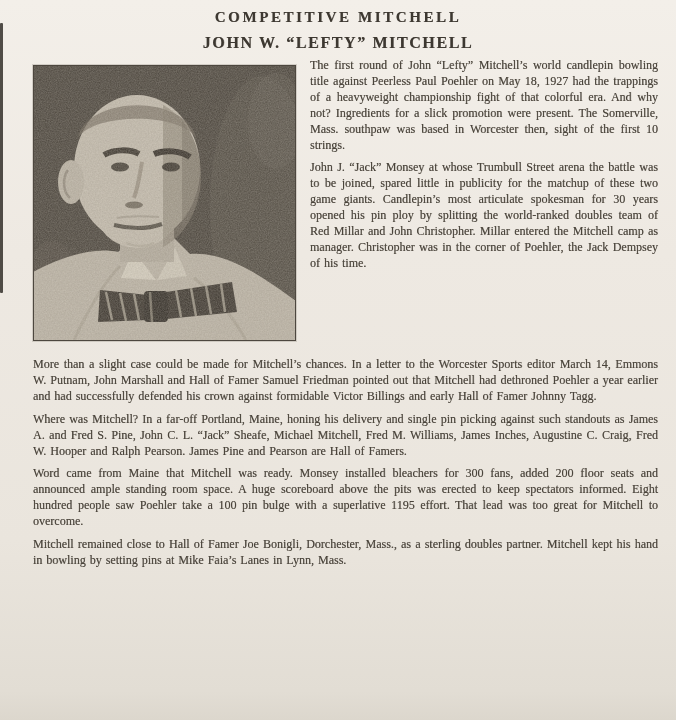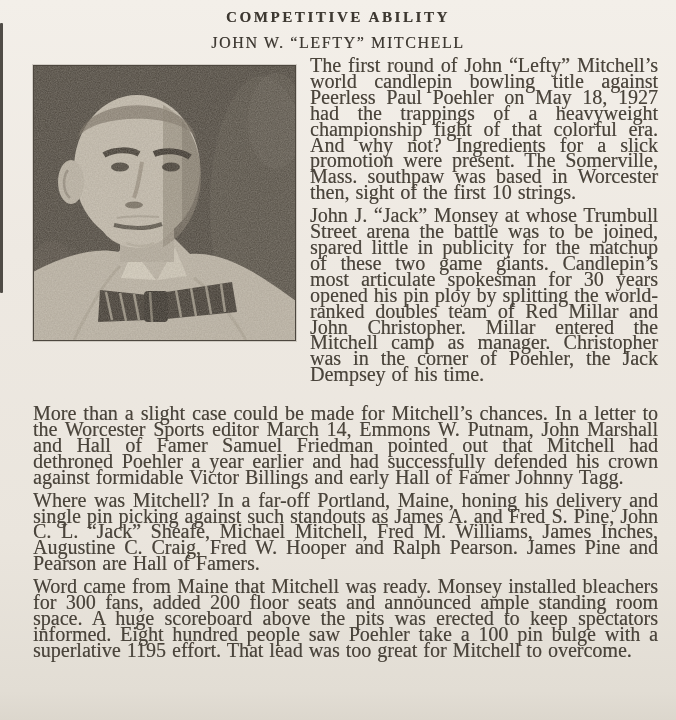--- a/index.html
+++ b/index.html
@@ -12,47 +12,47 @@
   .page { position:relative; width:676px; height:720px; }
   .edge-line {
     position:absolute; left:0; top:14px; width:3px; height:270px;
     background:#27231e; opacity:.8; border-radius:1px;
   }
   h1.title {
     margin:9px 0 0; text-align:center; font-size:15px; font-weight:bold;
     letter-spacing:2.6px; color:#3d3831; text-shadow:.3px 0 0 rgba(61,56,49,.5);
   }
   h2.subtitle {
-    margin:8px 0 0; text-align:center; font-size:16px; font-weight:normal;
+    margin:8px 0 0; text-align:center; font-size:16px; font-weight:bold;
     letter-spacing:1.6px; color:#3d3831; text-shadow:.3px 0 0 rgba(61,56,49,.5);
   }
   .content { padding:6px 18px 0 33px; }
   .toprow { display:flex; gap:14px; }
   .photo-frame {
     flex:0 0 261px; width:261px; height:274px; margin:7px 0 0; padding:0;
     border:1px solid #4d473f; background:#48423a;
     box-shadow: 0 0 0 1px rgba(120,112,100,.25);
   }
   .photo-frame svg { display:block; width:261px; height:274px; }
   .col-right { flex:1; min-width:0; }
   p.para {
-    margin:0 0 7px; text-align:justify; font-size:20px; line-height:15.9px;
+    margin:0 0 7px; text-align:justify; font-size:12px; line-height:15.9px;
     word-spacing:1px; color:#4a443b; text-shadow:.3px 0 0 rgba(74,68,59,.5);
   }
   .full { margin-top:16px; }
   .full p.para:last-child { margin-bottom:0; }
 </style>
 </head>
 <body>
 
 <div class="page">
 
   <div class="edge-line"></div>
 
-  <h1 class="title">COMPETITIVE ABILITY</h1>
+  <h1 class="title">COMPETITIVE MITCHELL</h1>
   <h2 class="subtitle">JOHN W. “LEFTY” MITCHELL</h2>
 
   <div class="content">
 
     <div class="toprow">
 
       <figure class="photo-frame" aria-label="Grainy black-and-white halftone portrait of John W. “Lefty” Mitchell, a man with a high forehead and short hair, wearing a light suit, white collar and large striped bow tie against a dark background">
         <svg viewBox="0 0 261 274" preserveAspectRatio="none">
           <defs>
             <clipPath id="faceclip">
@@ -130,16 +130,17 @@
       <div class="col-right">
         <p class="para">The first round of John “Lefty” Mitchell’s world candlepin bowling title against Peerless Paul Poehler on May 18, 1927 had the trappings of a heavyweight championship fight of that colorful era. And why not? Ingredients for a slick promotion were present. The Somerville, Mass. southpaw was based in Worcester then, sight of the first 10 strings.</p>
         <p class="para">John J. “Jack” Monsey at whose Trumbull Street arena the battle was to be joined, spared little in publicity for the matchup of these two game giants. Candlepin’s most articulate spokesman for 30 years opened his pin ploy by splitting the world-ranked doubles team of Red Millar and John Christopher. Millar entered the Mitchell camp as manager. Christopher was in the corner of Poehler, the Jack Dempsey of his time.</p>
       </div>
     </div>
 
     <div class="full">
       <p class="para">More than a slight case could be made for Mitchell’s chances. In a letter to the Worcester Sports editor March 14, Emmons W. Putnam, John Marshall and Hall of Famer Samuel Friedman pointed out that Mitchell had dethroned Poehler a year earlier and had successfully defended his crown against formidable Victor Billings and early Hall of Famer Johnny Tagg.</p>
       <p class="para">Where was Mitchell? In a far-off Portland, Maine, honing his delivery and single pin picking against such standouts as James A. and Fred S. Pine, John C. L. “Jack” Sheafe, Michael Mitchell, Fred M. Williams, James Inches, Augustine C. Craig, Fred W. Hooper and Ralph Pearson. James Pine and Pearson are Hall of Famers.</p>
       <p class="para">Word came from Maine that Mitchell was ready. Monsey installed bleachers for 300 fans, added 200 floor seats and announced ample standing room space. A huge scoreboard above the pits was erected to keep spectators informed. Eight hundred people saw Poehler take a 100 pin bulge with a superlative 1195 effort. That lead was too great for Mitchell to overcome.</p>
+      <p class="para">Mitchell remained close to Hall of Famer Joe Bonigli, Dorchester, Mass., as a sterling doubles partner. Mitchell kept his hand in bowling by setting pins at Mike Faia’s Lanes in Lynn, Mass.</p>
     </div>
 
   </div>
 </div>
 
 </body></html>

